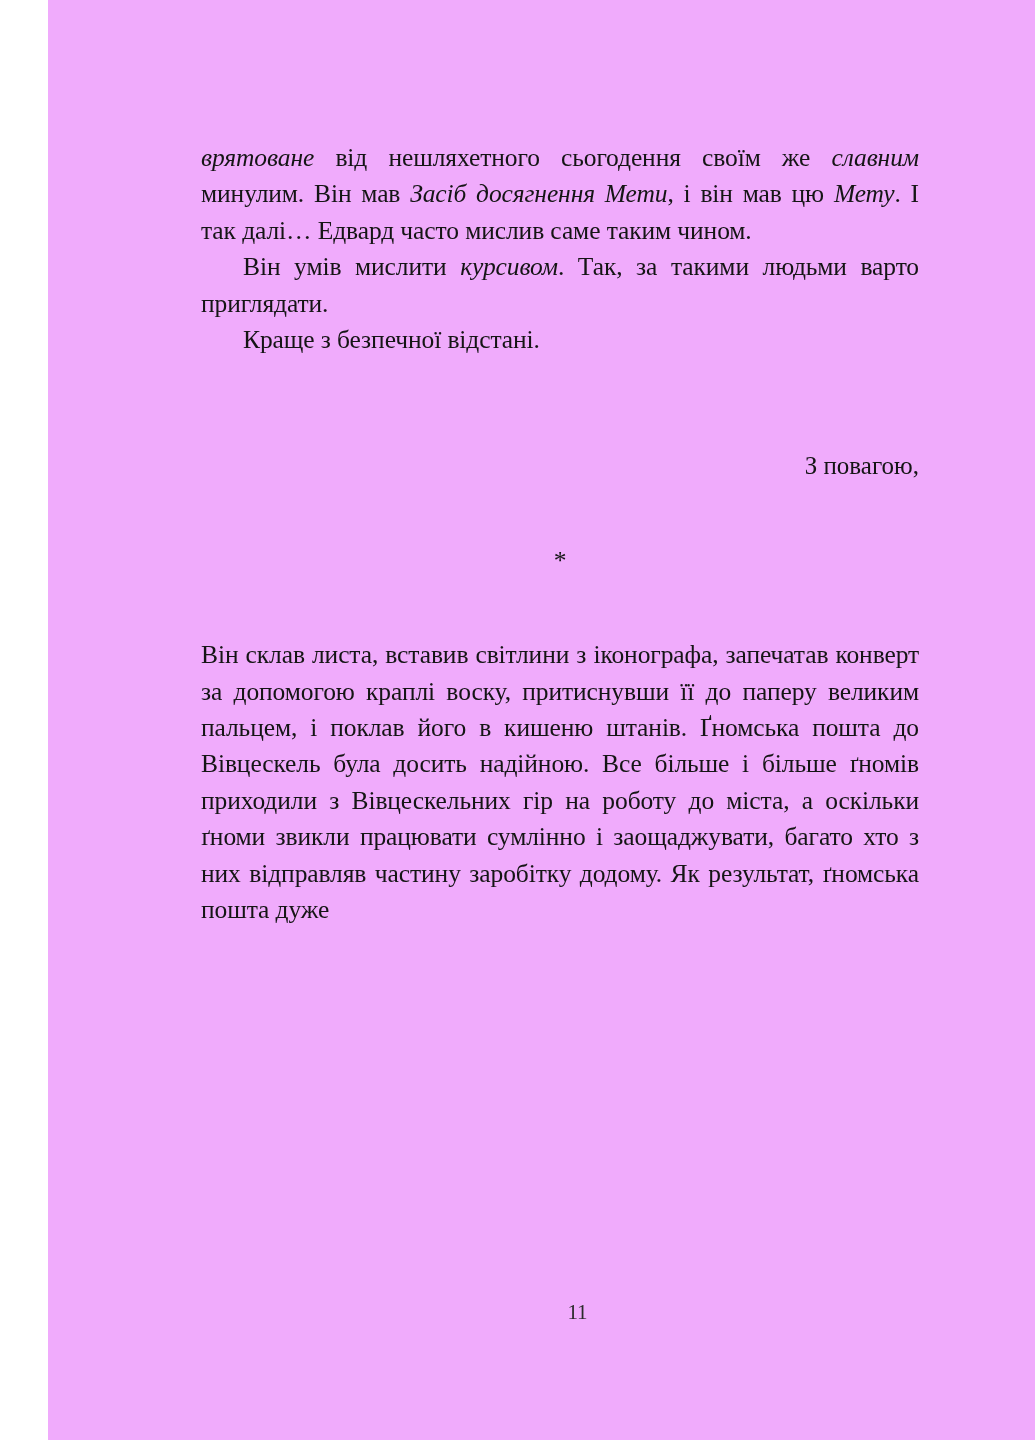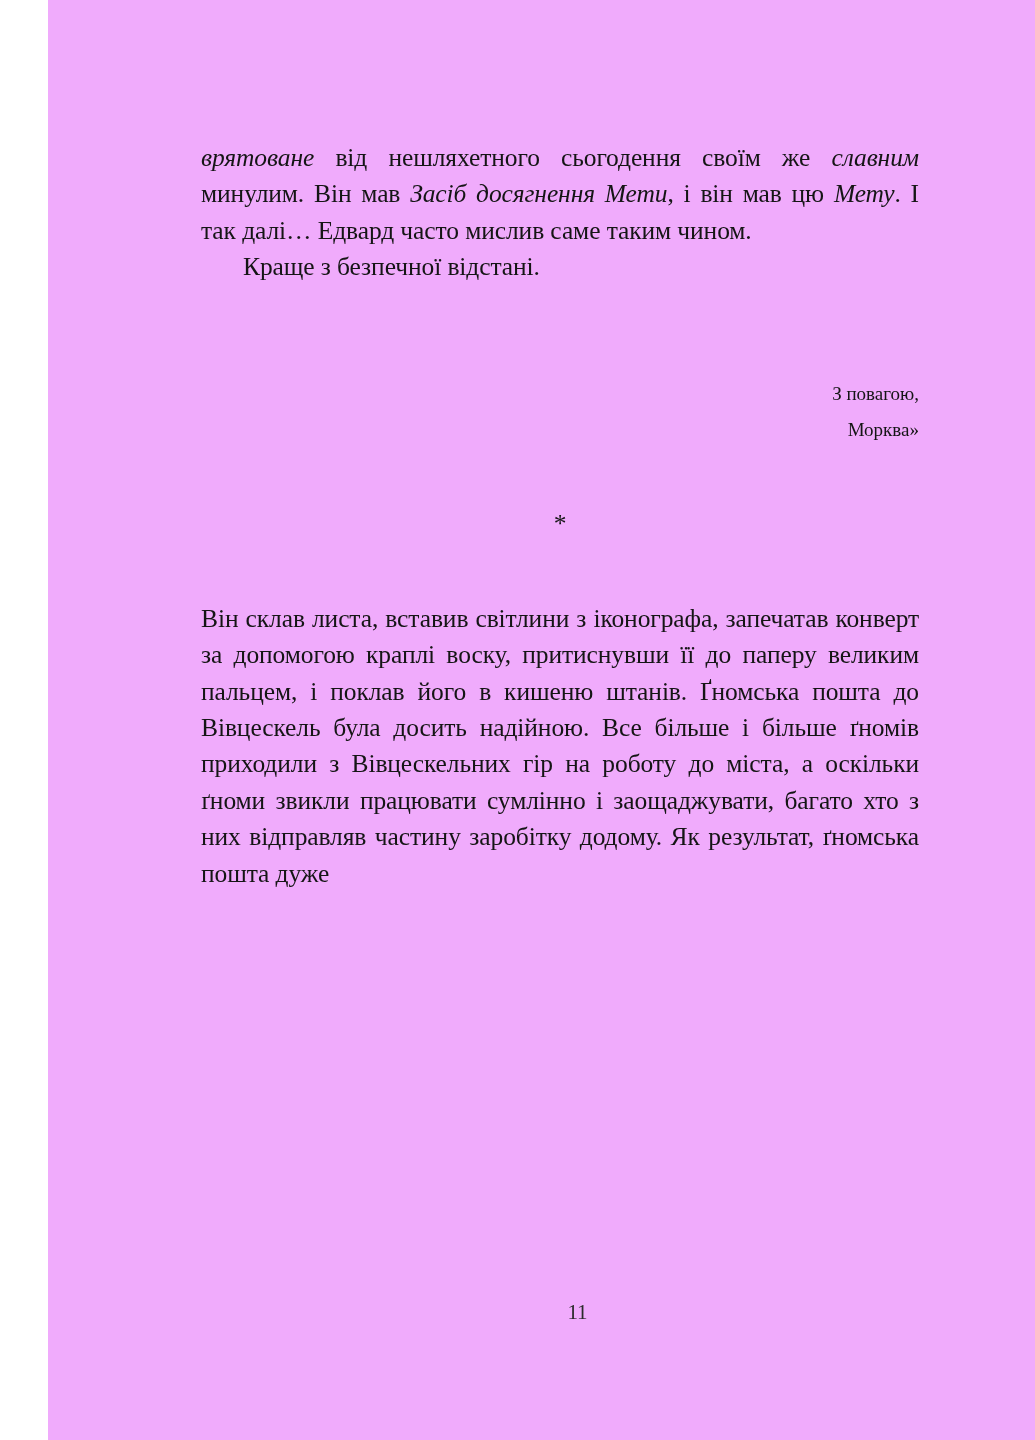--- a/index.html
+++ b/index.html
@@ -38,21 +38,21 @@
     text-indent: 42px;
   }
   p.cont {
     text-indent: 0;
   }
   .gap-letter {
     height: 90px;
   }
   .sig {
     margin: 0;
-    font-size: 19px;
+    font-size: 25px;
     line-height: 36.4px;
     text-align: right;
     color: #151515;
   }
   .sep {
     margin: 0;
     text-align: center;
     font-size: 25.5px;
     line-height: 36.4px;
     height: 36.4px;
@@ -81,30 +81,30 @@
 </style>
 </head>
 <body>
 
 <div class="page">
 
   <div class="textblock">
 
     <p class="para cont"><em class="it">врятоване</em><span> від нешляхетного сьогодення своїм же </span><em class="it">славним</em><span> минулим. Він мав </span><em class="it">Засіб досягнення Мети</em><span>, і він мав цю </span><em class="it">Мету</em><span>. І так далі… Едвард часто мислив саме таким чином.</span></p>
 
+    <p class="para indent"><span>Він умів мислити </span><em class="it">курсивом</em><span>. Так, за такими людьми варто приглядати.</span></p>
 
     <p class="para indent">Краще з безпечної відстані.</p>
 
     <div class="gap-letter"></div>
 
 
 
 
     <p class="sig">З повагою,</p>
-    <p class="sig">Морква»</p>
 
     <div class="gap-before-sep"></div>
 
     <p class="sep">*</p>
 
     <div class="gap-after-sep"></div>
 
     <p class="para cont">Він склав листа, вставив світлини з іконографа, запечатав конверт за допомогою краплі воску, притиснувши її до паперу великим пальцем, і поклав його в кишеню штанів. Ґномська пошта до Вівцескель була досить надійною. Все більше і більше ґномів приходили з Вівцескельних гір на роботу до міста, а оскільки ґноми звикли працювати сумлінно і заощаджувати, багато хто з них відправляв частину заробітку додому. Як результат, ґномська пошта дуже</p>
 
   </div>

